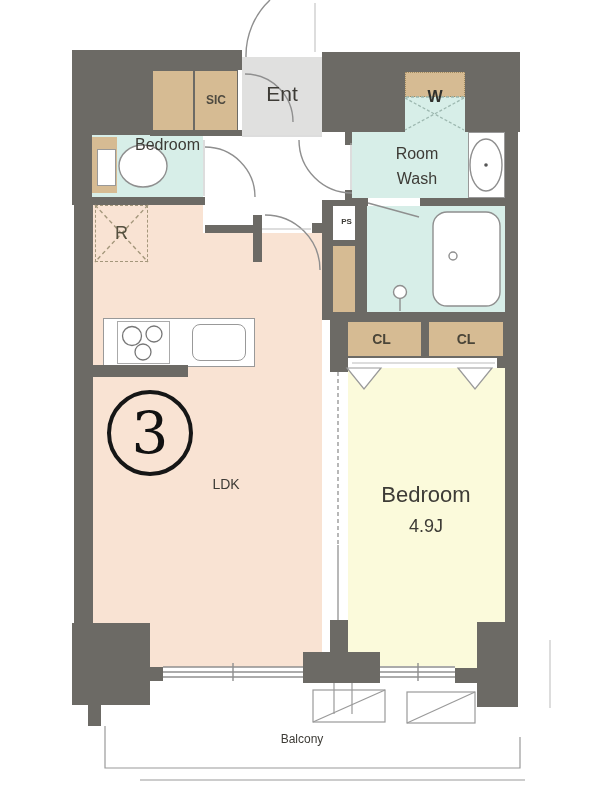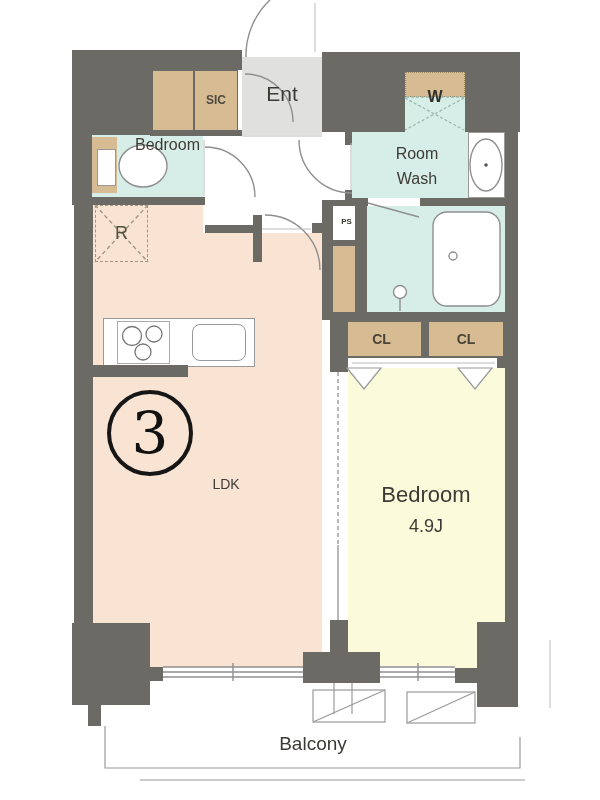--- a/index.html
+++ b/index.html
@@ -206,19 +206,19 @@
   <div class="lbl" style="left:95px;top:223px;width:53px;font-size:18px;color:#55503f;">R</div>
   <div class="lbl" style="left:176px;top:476px;width:100px;">
     <span style="display:block;font-size:14px;">LDK</span>
   </div>
   <div class="lbl" style="left:366px;top:482px;width:120px;">
     <span style="display:block;font-size:22px;">Bedroom</span>
     <span style="display:block;font-size:18px;margin-top:9px;">4.9J</span>
   </div>
   <div class="lbl" style="left:340px;top:331px;width:83px;font-size:14px;font-weight:700;color:#4a4538;">CL</div>
   <div class="lbl" style="left:427px;top:331px;width:78px;font-size:14px;font-weight:700;color:#4a4538;">CL</div>
-  <div class="lbl" style="left:263px;top:733px;width:100px;font-size:19px;">Balcony</div>
+  <div class="lbl" style="left:252px;top:733px;width:100px;font-size:12px;">Balcony</div>
 
   <div class="r unit-circle" style="left:107px;top:390px;width:86px;height:86px;">
     <span>3</span>
   </div>
 
 </div>
 
 </body></html>

